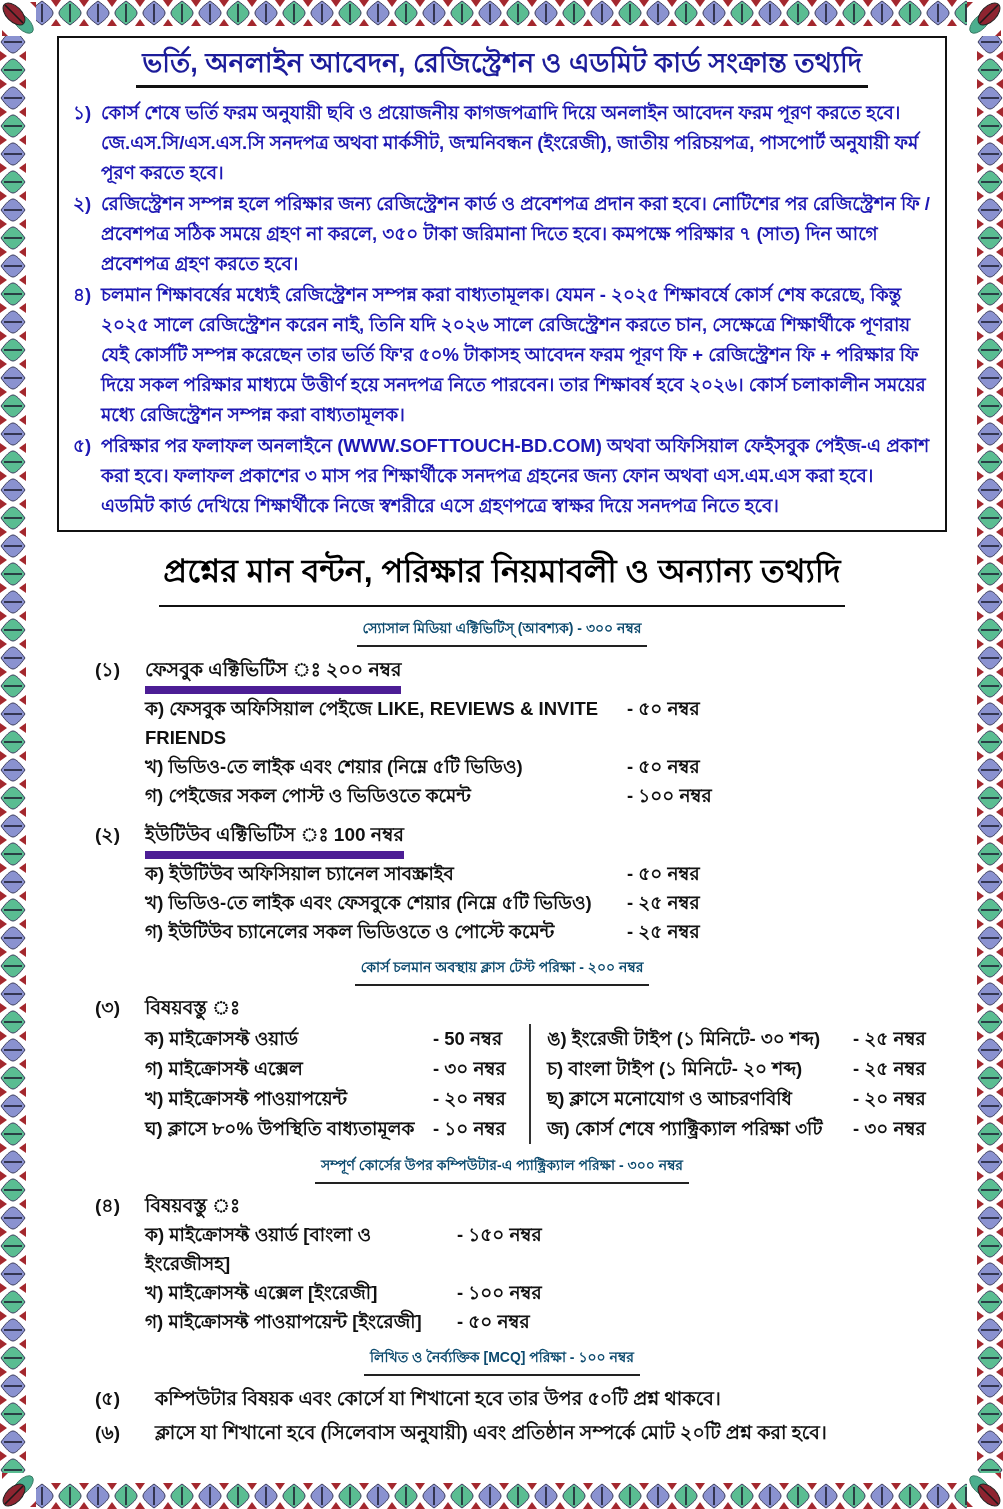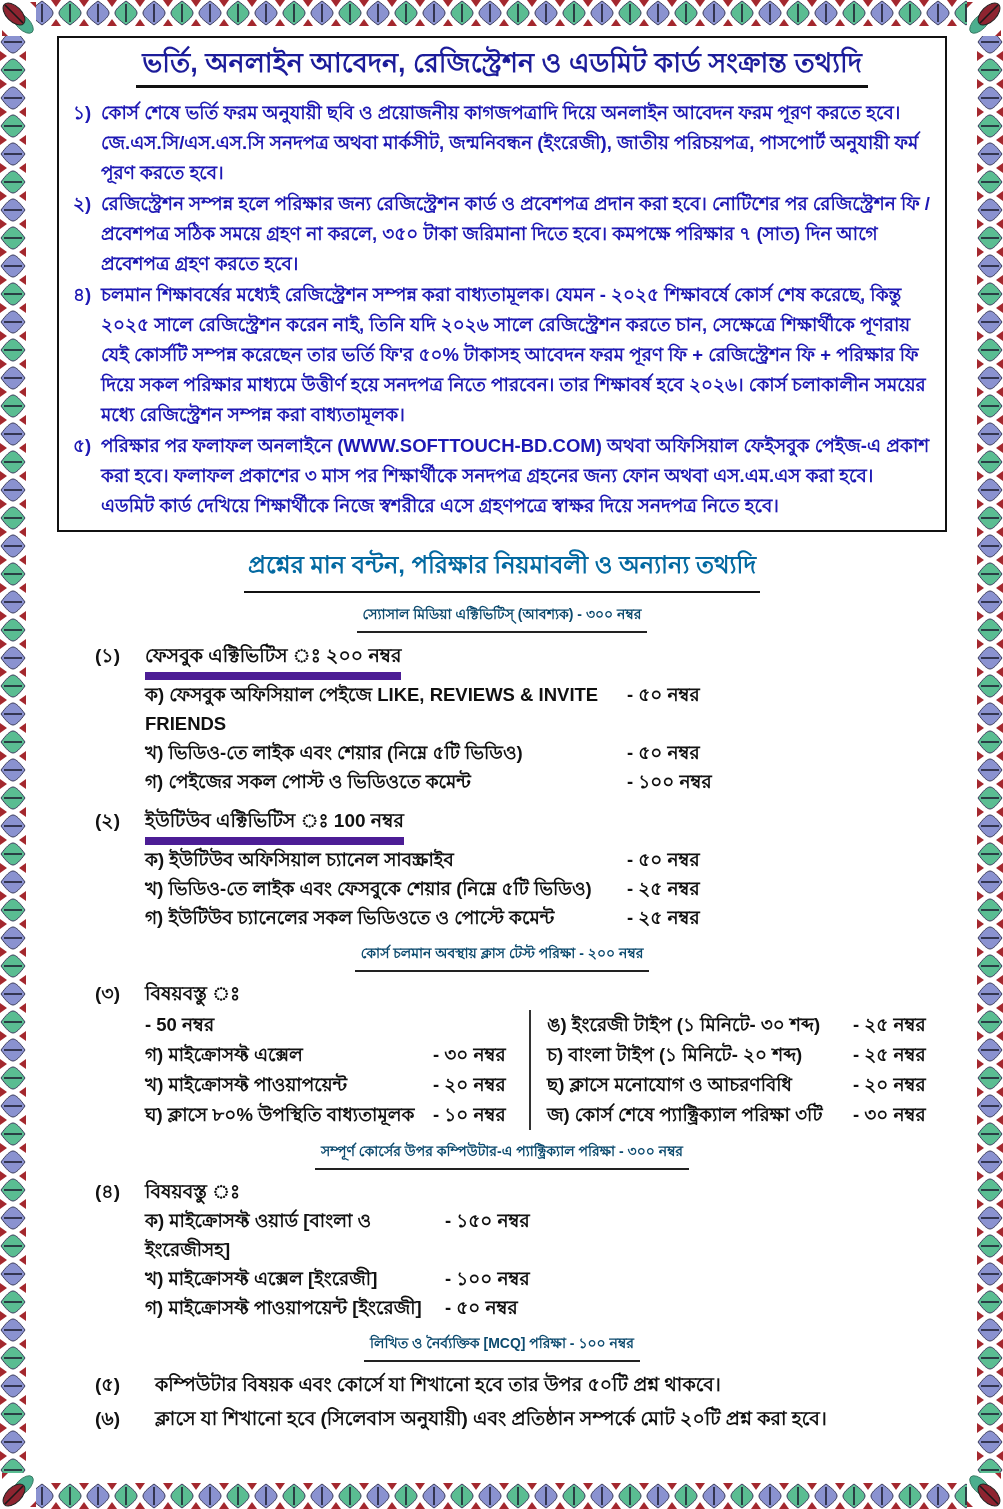--- a/index.html
+++ b/index.html
@@ -28,21 +28,21 @@
   .main-title span{
     display:inline-block;color:#1c1c9a;font-size:27px;font-weight:bold;
     border-bottom:3.5px solid #111;padding:0 6px 6px 6px;line-height:1.15;
   }
   .item{display:flex;color:#1d18b4;font-size:18.5px;font-weight:bold;line-height:30px;margin:1px 0;}
   .item .inum{flex:0 0 28px;}
   .item .itxt{flex:1;}
 
   .sec-title{text-align:center;margin:14px 0 6px 0;}
   .sec-title span{
-    display:inline-block;color:#0369a1;font-size:24px;font-weight:bold;
+    display:inline-block;color:#000000;font-size:32px;font-weight:bold;
     border-bottom:2.5px solid #111;padding:0 4px 5px 4px;
   }
   .green-h{text-align:center;margin:10px 0 8px 0;}
   .green-h span{
     display:inline-block;color:#0c4a6e;font-size:14px;font-weight:bold;
     border-bottom:2.5px solid #222;padding:0 6px 4px 6px;
   }
 
   .group{margin-left:38px;margin-bottom:10px;}
   .ghead{display:flex;font-size:19px;font-weight:bold;color:#111;line-height:30px;}
@@ -51,21 +51,21 @@
   .grow{display:grid;grid-template-columns:482px auto;margin-left:50px;
         font-size:18.5px;font-weight:bold;color:#111;line-height:29px;}
 
   .s3-head{display:flex;margin-left:38px;font-size:19px;font-weight:bold;color:#111;line-height:28px;}
   .s3-head .gnum{flex:0 0 50px;}
   .s3-cols{display:grid;grid-template-columns:368px 2px auto;column-gap:16px;margin-left:88px;margin-top:2px;}
   .s3-div{background:#333;}
   .s3row{display:grid;grid-template-columns:288px auto;font-size:18.5px;font-weight:bold;color:#111;line-height:30px;}
   .s3row.r{grid-template-columns:306px auto;}
 
-  .s4-rows .grow{grid-template-columns:300px auto;}
+  .s4-rows .grow{grid-template-columns:300px auto;gap:12px;}
 
   .pline{display:flex;margin-left:38px;font-size:19px;font-weight:bold;color:#111;line-height:30px;margin-top:4px;}
   .pline .gnum{flex:0 0 60px;}
 </style>
 </head>
 <body>
 
 <svg class="edge top" width="1003" height="26">
   <defs>
     <pattern id="pt" patternUnits="userSpaceOnUse" width="56" height="26">
@@ -244,20 +244,21 @@
   <div class="green-h">
     <span>কোর্স চলমান অবস্থায় ক্লাস টেস্ট পরিক্ষা - ২০০ নম্বর</span>
   </div>
   <div class="s3-head">
     <span class="gnum">(৩)</span>
     <span>বিষয়বস্তু ঃ</span>
   </div>
   <div class="s3-cols">
     <div>
       <div class="s3row">
+        <span>ক) মাইক্রোসফ্ট ওয়ার্ড</span>
         <span>- 50 নম্বর</span>
       </div>
       <div class="s3row">
         <span>গ) মাইক্রোসফ্ট এক্সেল</span>
         <span>- ৩০ নম্বর</span>
       </div>
       <div class="s3row">
         <span>খ) মাইক্রোসফ্ট পাওয়াপয়েন্ট</span>
         <span>- ২০ নম্বর</span>
       </div>

